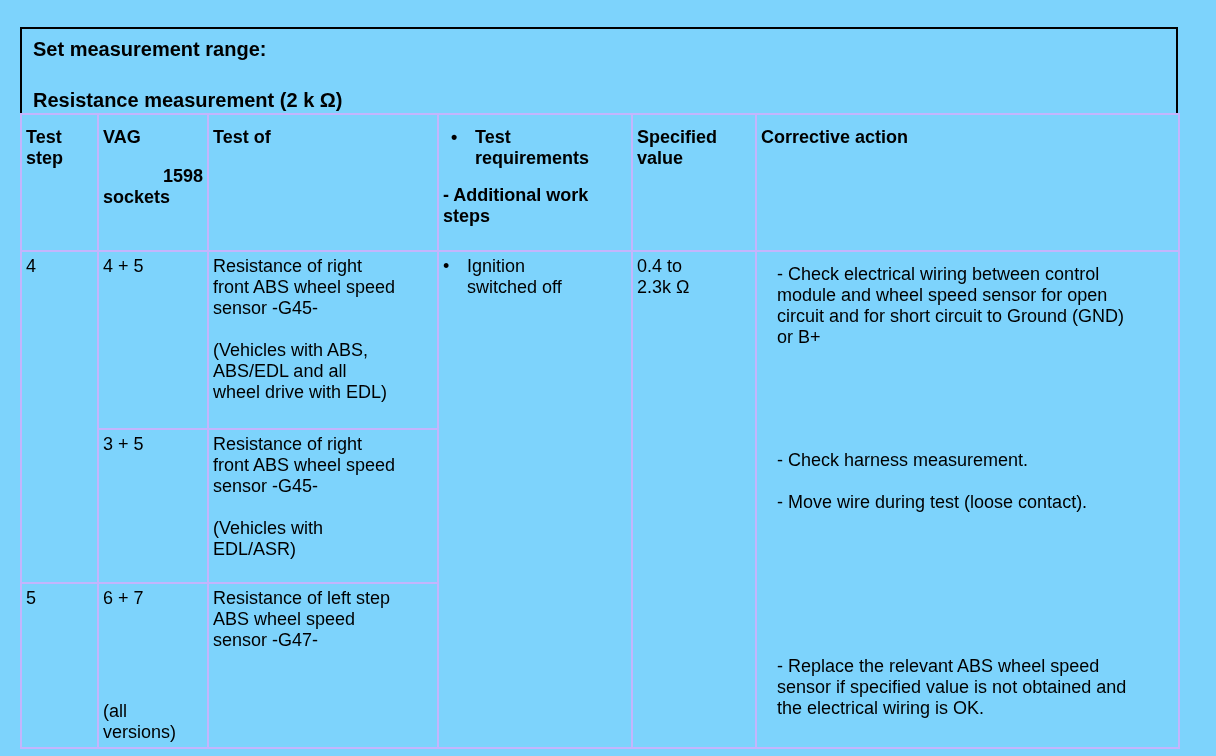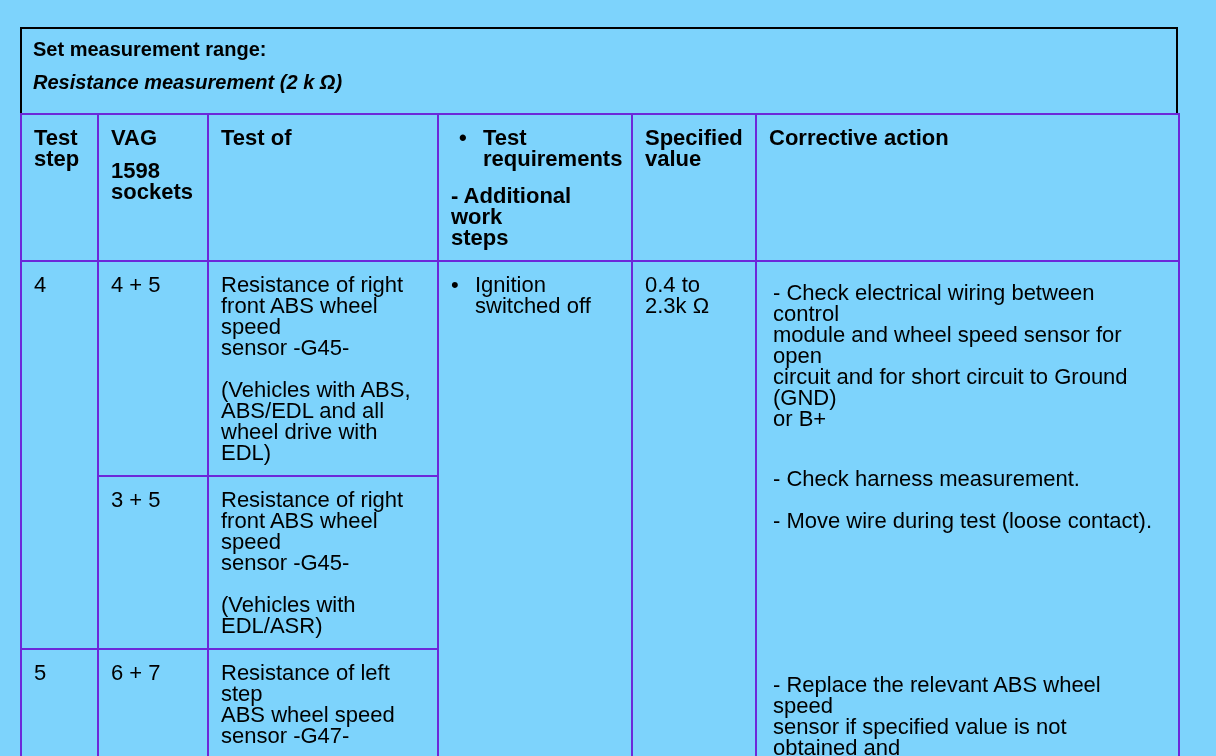--- a/index.html
+++ b/index.html
@@ -24,65 +24,65 @@
   }
   .title-box {
     box-sizing: border-box;
     border: 2px solid #000;
     height: 88px;
     padding: 9px 11px;
     font-weight: bold;
     font-size: 20px;
     line-height: 23px;
   }
-  .title-line2 { margin-top: 10px; font-style: italic; }
+  .title-line2 { margin-top: 28px; }
 
   table.grid {
     border-collapse: collapse;
     table-layout: fixed;
     width: 1158px;
     margin-top: -2px;
   }
   table.grid th, table.grid td {
-    border: 2px solid #6d28d9;
+    border: 2px solid #c4b5fd;
     vertical-align: top;
-    padding: 12px;
-    font-size: 22px;
+    padding: 4px;
+    font-size: 18px;
     line-height: 21px;
     font-weight: normal;
     text-align: left;
     overflow: hidden;
   }
   table.grid th { font-weight: bold; padding-top: 12px; }
   tr.hrow  { height: 137px; }
   tr.row1  { height: 178px; }
   tr.row2  { height: 154px; }
   tr.row3  { height: 158px; }
 
   .c-center { text-align: center; }
   .ml { white-space: pre-line; }
 
   td.step, td.sockets { padding-top: 8px; text-align: center; }
   td.testof { padding: 7px 8px 0 8px; }
 
-  .vagnum { margin-top: 12px; }
+  .vagnum { margin-top: 18px; text-align: right; }
 
   th.th-req { font-weight: normal; padding: 14px 4px 0 6px; }
   th.th-corr { padding-left: 8px; padding-right: 8px; border-radius: 18px; }
   .bullet-row { display: flex; align-items: flex-start; }
   .bullet-row .bullet { width: 24px; flex: 0 0 24px; text-align: left; }
   th.th-req .bullet-row { padding-left: 8px; }
   th.th-req .addl { margin-top: 16px; }
 
   td.req { padding: 16px 4px 0 14px; }
   td.spec { padding-top: 8px; }
 
   td.corr { position: relative; }
   .corr-wrap { position: relative; height: 486px; }
-  .corr-wrap p { position: absolute; left: 4px; right: 10px; margin: 0; }
+  .corr-wrap p { position: absolute; left: 16px; right: 10px; margin: 0; }
   .corr-p1 { top: 8px; }
   .corr-p2 { top: 194px; }
   .corr-p3 { top: 236px; }
   .corr-p4 { top: 400px; }
 
   .socknote { margin-top: 92px; }
 </style>
 </head>
 <body>
 

